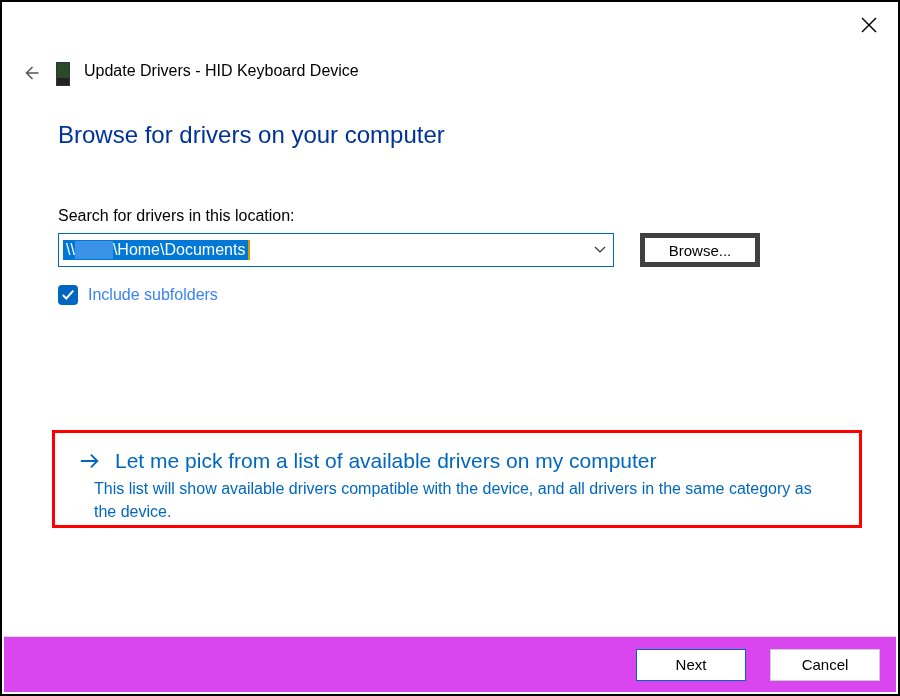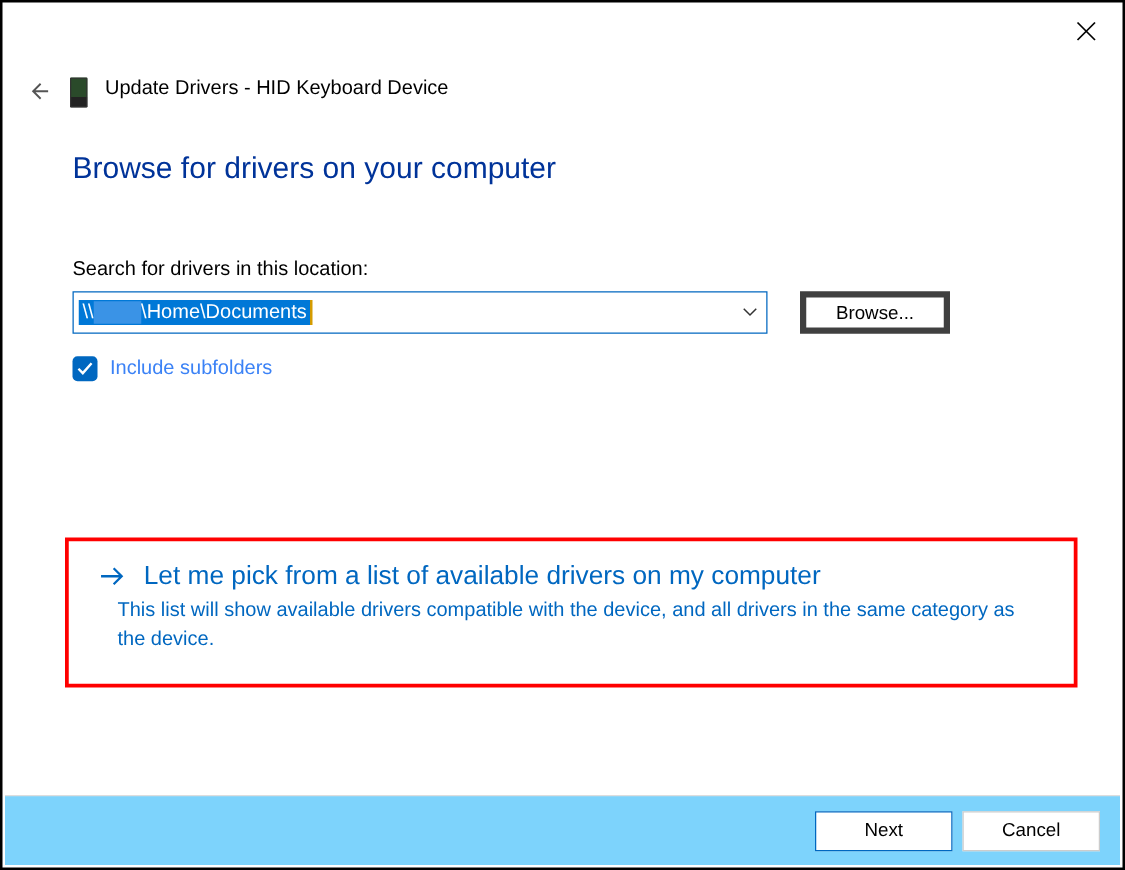--- a/index.html
+++ b/index.html
@@ -155,21 +155,21 @@
     .checkbox svg { width: 14px; height: 14px; stroke: #fff; }
     .checkbox-label {
       font-size: 16px;
       color: #3b82f6;
     }
     .option-card {
       position: absolute;
       left: 50px;
       right: 36px;
       top: 428px;
-      height: 120px;
+      height: 98px;
       border: 3px solid #ff0000;
       padding: 16px 24px 14px 24px;
       cursor: pointer;
     }
     .option-head {
       display: flex;
       align-items: center;
       gap: 14px;
       margin-bottom: 4px;
     }
@@ -189,25 +189,25 @@
       margin-left: 15px;
       line-height: 1.45;
     }
     .footer {
       position: absolute;
       left: 2px;
       right: 2px;
       bottom: 2px;
       height: 56px;
       border-top: 1px solid #ddd;
-      background: #7dd3fc;
+      background: #d946ef;
       display: flex;
       justify-content: flex-end;
       align-items: center;
-      gap: 8px;
+      gap: 24px;
       padding-right: 16px;
     }
     .footer button {
       width: 110px;
       height: 32px;
       border: 1px solid #ccc;
       background: #fff;
       font-size: 15px;
       cursor: pointer;
       font-family: inherit;

